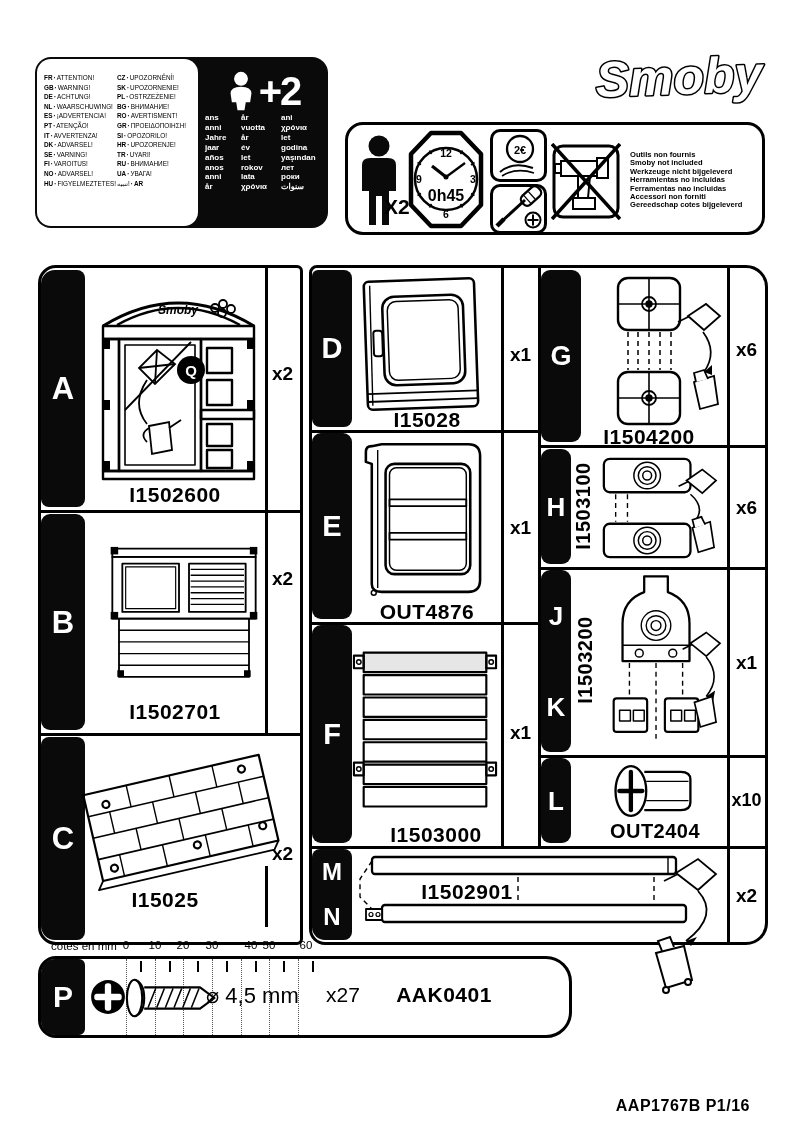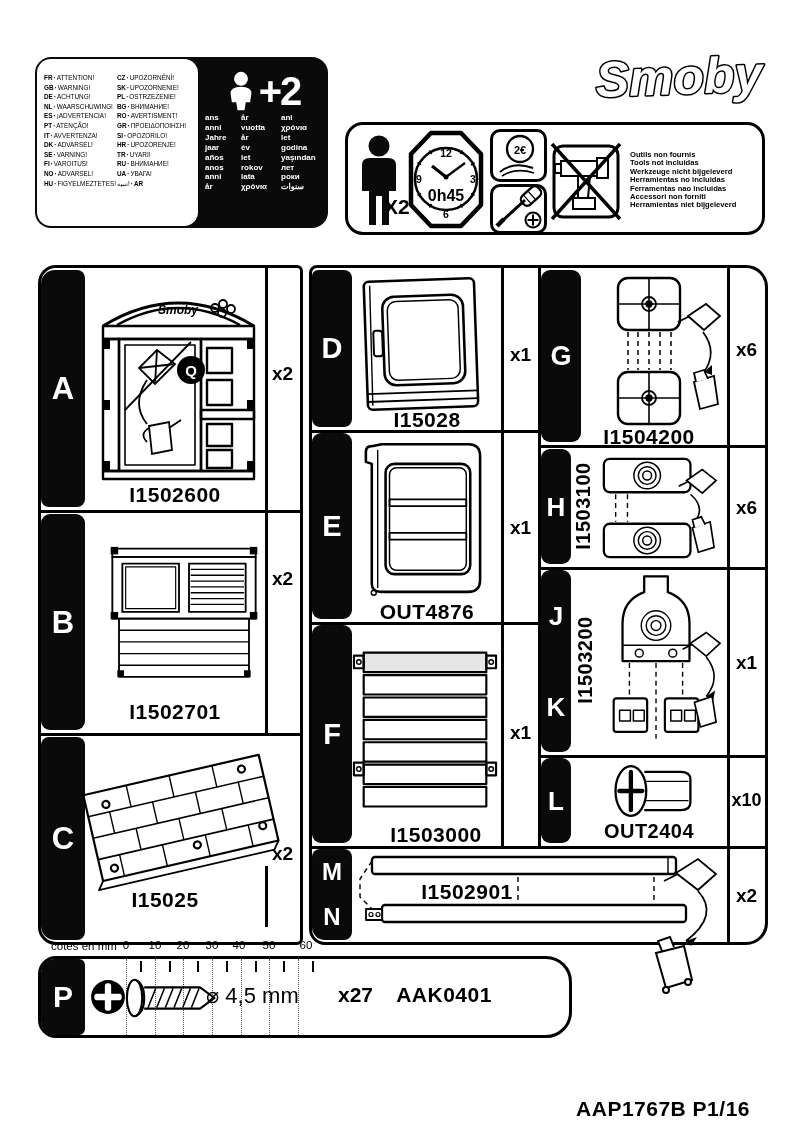--- a/index.html
+++ b/index.html
@@ -40,21 +40,21 @@
   .x2lbl{position:absolute;left:36px;top:70px;font-size:21px;font-weight:bold;}
   
   .logo{position:absolute;left:573px;top:38px;width:212px;height:80px;}
   
   .pbox{position:absolute;left:38px;top:956px;width:534px;height:82px;border:3px solid #000;
         border-radius:18px 26px 26px 18px;box-sizing:border-box;background:#fff;}
   .dot-line{position:absolute;top:0;bottom:0;width:0;border-left:1.6px dotted #555;}
   .mtick{position:absolute;top:2px;width:2px;height:11px;background:#000;}
   .rlabel{position:absolute;left:51px;top:940px;font-size:11.5px;}
   .rtick{position:absolute;top:939px;width:22px;text-align:center;font-size:11.5px;}
-  .footer{position:absolute;right:52px;top:1097px;font-size:21px;font-weight:bold;letter-spacing:.5px;}
+  .footer{position:absolute;right:52px;top:1097px;font-size:16px;font-weight:bold;letter-spacing:.5px;}
   svg{display:block;}
   svg text{font-family:"Liberation Sans",sans-serif;}
 </style>
 </head>
 <body>
 
 <div class="page">
 
   <div class="warn">
     <div class="warn-white">
@@ -265,26 +265,26 @@
         <rect x="46" y="15" width="11" height="20"></rect>
         <path d="M27,33 h12 l-2,22 h-10 z"></path>
         <rect x="22" y="55" width="22" height="11"></rect>
       </g>
       <line x1="1" y1="1" x2="69" y2="76" stroke="#000" stroke-width="3.6"></line>
       <line x1="69" y1="1" x2="1" y2="76" stroke="#000" stroke-width="3.6"></line>
     </svg>
 
     <div class="note">
       <div>Outils non  fournis</div>
-      <div>Tools not incluidas</div>
+      <div>Smoby not included</div>
       <div>Werkzeuge nicht bijgeleverd</div>
       <div>Herramientas no incluidas</div>
       <div>Ferramentas nao incluidas</div>
       <div>Accessori non forniti</div>
-      <div>Herramientas niet bijgeleverd</div>
+      <div>Gereedschap cotes bijgeleverd</div>
     </div>
   </div>
 
   <div class="blk" style="left:38px;top:265px;width:265px;height:680px;border-radius:18px 6px 6px 18px;">
     <div class="hl" style="left:0;right:0;top:242px;"></div>
     <div class="hl" style="left:0;right:0;top:465px;"></div>
     <div class="vl" style="left:224px;top:0;height:242px;"></div>
     <div class="vl" style="left:224px;top:245px;height:220px;"></div>
     <div class="vl" style="left:224px;top:598px;height:61px;"></div>
 
@@ -598,21 +598,21 @@
     <svg class="abs" style="left:292px;top:494px;" width="96" height="58" viewBox="0 0 100 60">
       <g fill="none" stroke="#000" stroke-width="2.4" stroke-linejoin="round">
         <path d="M42,10 H80 Q90,10 90,18 V42 Q90,50 80,50 H42"></path>
         <line x1="44" y1="20" x2="88" y2="20" stroke-width="1.4"></line>
         <line x1="44" y1="40" x2="88" y2="40" stroke-width="1.4"></line>
         <ellipse cx="28" cy="30" rx="16" ry="26"></ellipse>
       </g>
       <line x1="28" y1="10" x2="28" y2="50" stroke="#000" stroke-width="4.5" stroke-linecap="round"></line>
       <line x1="16" y1="30" x2="40" y2="30" stroke="#000" stroke-width="4.5" stroke-linecap="round"></line>
     </svg>
-    <div class="ref" style="left:262px;top:552px;width:150px;font-size:20px;">OUT2404</div>
+    <div class="ref" style="left:268px;top:552px;width:150px;font-size:20px;">OUT2404</div>
     <div class="qty" style="left:414px;top:522px;width:41px;font-size:18px;">x10</div>
 
     <svg class="abs" style="left:46px;top:585px;width:372px;height:145px;overflow:visible;" viewBox="0 0 372 145">
       <g fill="#fff" stroke="#000" stroke-width="2.3" stroke-linejoin="round">
         <rect x="14" y="4" width="304" height="17" rx="3"></rect>
         <line x1="310" y1="4" x2="310" y2="21" stroke-width="1.4"></line>
         <rect x="24" y="52" width="304" height="17" rx="3"></rect>
         <rect x="8" y="56" width="16" height="11" stroke-width="1.8"></rect>
         <circle cx="13" cy="61.5" r="2" stroke-width="1.2"></circle>
           <circle cx="20" cy="61.5" r="2" stroke-width="1.2"></circle>
@@ -637,21 +637,21 @@
     </svg>
     <div class="ref" style="left:95px;top:612px;width:120px;">I1502901</div>
     <div class="qty" style="left:416px;top:617px;width:37px;">x2</div>
   </div>
 
   <div class="rlabel">cotes en mm</div>
   <span class="rtick" style="left:115px;">0</span>
   <span class="rtick" style="left:144px;">10</span>
   <span class="rtick" style="left:172px;">20</span>
   <span class="rtick" style="left:201px;">30</span>
-  <span class="rtick" style="left:228px;">40</span>
+  <span class="rtick" style="left:240px;">40</span>
   <span class="rtick" style="left:258px;">50</span>
   <span class="rtick" style="left:287px;margin-left:8px;">60</span>
 
   <div class="pbox">
     <div class="dot-line" style="left:85px;"></div>
     <div class="dot-line" style="left:114px;"></div>
     <div class="dot-line" style="left:142px;"></div>
     <div class="dot-line" style="left:171px;"></div>
     <div class="dot-line" style="left:200px;"></div>
     <div class="dot-line" style="left:228px;"></div>
@@ -682,19 +682,19 @@
       <g stroke="#000" stroke-width="1.5">
         <line x1="26" y1="33" x2="34" y2="13"></line>
           <line x1="35" y1="33" x2="43" y2="13"></line>
         <line x1="44" y1="33" x2="52" y2="13"></line>
           <line x1="53" y1="33" x2="61" y2="13"></line>
         <line x1="62" y1="33" x2="70" y2="13"></line>
           <line x1="71" y1="33" x2="79" y2="13"></line>
       </g>
     </svg>
     <div class="abs" style="left:165px;top:24px;width:145px;font-size:22px;text-align:left;">⌀ 4,5 mm</div>
-    <div class="abs" style="left:272px;top:24px;width:60px;font-size:21px;font-weight:bold;text-align:right;">x27</div>
+    <div class="abs" style="left:272px;top:24px;width:60px;font-size:21px;font-weight:normal;text-align:center;">x27</div>
     <div class="abs" style="left:338px;top:24px;width:130px;font-size:21px;font-weight:bold;text-align:center;letter-spacing:.5px;">AAK0401</div>
   </div>
 
   <div class="footer">AAP1767B P1/16</div>
 
 </div>
 
 </body></html>

